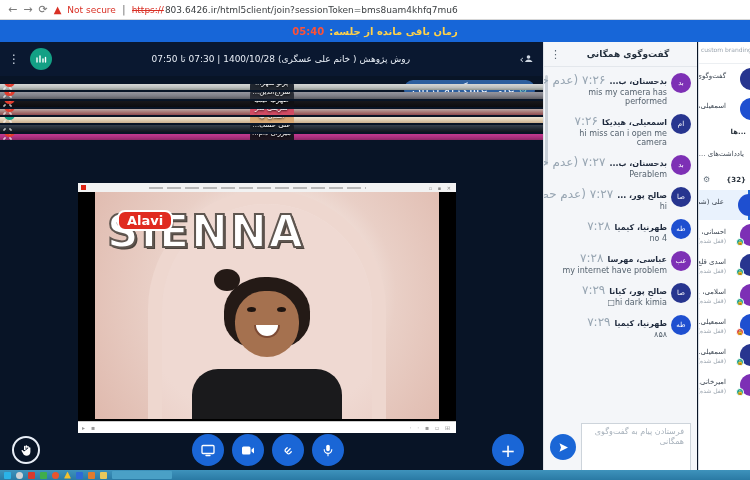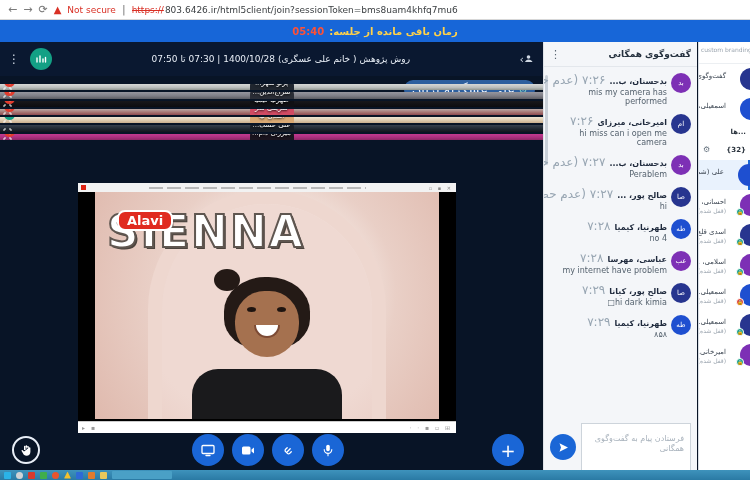--- a/index.html
+++ b/index.html
@@ -81,33 +81,33 @@
   .actionbar { position:absolute; left:0; top:392px; width:543px; height:36px; display:flex; align-items:center; }
   .hand-btn { position:absolute; left:12px; top:2px; width:28px; height:28px; border-radius:50%; border:2px solid #e8eef6; display:flex; align-items:center; justify-content:center; background:transparent; }
   .center-btns { position:absolute; left:192px; top:0; display:flex; gap:8px; }
   .round-btn { width:32px; height:32px; border-radius:50%; background:#1a66d6; display:flex; align-items:center; justify-content:center; }
   .plus-btn { position:absolute; left:492px; top:0; width:32px; height:32px; border-radius:50%; background:#1a66d6; color:#fff; font-size:18px; display:flex; align-items:center; justify-content:center; }
 
   
   .chat { position:absolute; left:543px; top:42px; width:154px; height:428px; background:#f4f6f9; border-left:1px solid #dfe3e8; display:flex; flex-direction:column; }
   .chat-header { height:24px; display:flex; align-items:center; padding:0 6px; }
   .chat-kebab { color:#5a6672; font-size:11px; }
-  .chat-title { flex:1; text-align:right; direction:rtl; color:#24303d; font-size:9px; font-weight:bold; padding-left:4px; }
+  .chat-title { flex:1; text-align:center; direction:rtl; color:#24303d; font-size:9px; font-weight:bold; padding-left:4px; }
   .chat-body { flex:1; overflow:hidden; position:relative; border-top:1px solid #e3e7ec; padding:6px 4px 0 2px; }
   .msg { position:relative; direction:rtl; margin-bottom:8px; padding-right:26px; min-height:24px; }
   .avatar { position:absolute; right:2px; top:0; width:20px; height:20px; border-radius:50%; color:#fff; font-size:7px; display:flex; align-items:center; justify-content:center; }
   .av-purple { background:#7d30b5; } .av-navy { background:#27358f; } .av-blue { background:#1e4fd0; }
   .msg-head { display:flex; align-items:baseline; gap:4px; }
   .msg-name { color:#1f2a3d; font-size:8px; font-weight:bold; white-space:nowrap; }
   .msg-meta { color:#97a5b2; font-size:12px; white-space:nowrap; }
   .msg-text { color:#55626e; font-size:8px; direction:ltr; text-align:right; padding-left:2px; margin-top:1px; }
   .chat-scroll { position:absolute; left:1px; top:8px; width:3px; height:90px; background:#c9d0d8; border-radius:2px; }
   .chat-input-row { height:46px; display:flex; align-items:center; gap:5px; padding:4px 6px; }
   .send-btn { width:26px; height:26px; border-radius:50%; background:#1a66d6; display:flex; align-items:center; justify-content:center; flex:none; }
-  .chat-input { flex:1; height:48px; background:#fff; border:1px solid #cdd4db; border-radius:0; color:#a8b2bc; font-size:8px; direction:rtl; padding:10px 6px; line-height:1.3; }
+  .chat-input { flex:1; height:48px; background:#fff; border:1px solid #cdd4db; border-radius:0; color:#a8b2bc; font-size:8px; direction:rtl; padding:3px 6px; line-height:1.3; }
 
   
   .userlist { position:absolute; left:698px; top:42px; width:52px; height:428px; background:#ffffff; border-left:1px solid #d8dde3; overflow:hidden; }
   .branding { color:#9aa4ae; font-size:6px; white-space:nowrap; padding:4px 2px 10px 2px; border-bottom:1px solid #eceff2; }
   .ul-row { position:relative; height:30px; direction:rtl; }
   .ul-label { position:absolute; right:24px; top:8px; color:#3a4450; font-size:7px; white-space:nowrap; }
   .ul-sub { position:absolute; right:24px; top:17px; color:#9aa4ae; font-size:6px; white-space:nowrap; }
   .ul-avatar { position:absolute; right:-12px; top:4px; width:22px; height:22px; border-radius:50%; color:#fff; font-size:7px; display:flex; align-items:center; justify-content:center; }
   .ul-badge { position:absolute; right:6px; top:18px; width:8px; height:8px; border-radius:50%; border:1px solid #fff; display:flex; align-items:center; justify-content:center; color:#fff; font-size:5px; }
   .b-green { background:#13a085; } .b-red { background:#e23c2e; }
@@ -379,21 +379,21 @@
         <div class="msg-head">
             <span class="msg-name">بدحسنان، ب...</span>
             <span class="msg-meta">۷:۲۶ (عدم حضور)</span>
           </div>
         <div class="msg-text">mis my camera has performed</div>
       </div>
 
       <div class="msg">
         <span class="avatar av-navy">ام</span>
         <div class="msg-head">
-            <span class="msg-name">امیرخانی، میرزای</span>
+            <span class="msg-name">اسمعیلی، هیدیکا</span>
             <span class="msg-meta">۷:۲۶</span>
           </div>
         <div class="msg-text">hi miss can i open me camera</div>
       </div>
 
       <div class="msg">
         <span class="avatar av-purple">بد</span>
         <div class="msg-head">
             <span class="msg-name">بدحسنان، ب...</span>
             <span class="msg-meta">۷:۲۷ (عدم حضور)</span>
@@ -463,20 +463,23 @@
     <div class="ul-row">
       <span class="ul-avatar av-navy"></span>
       <span class="ul-label">گفت‌وگوی ه..</span>
     </div>
     <div class="ul-row">
       <span class="ul-avatar av-blue"></span>
       <span class="ul-label">اسمعیلی، نیا</span>
     </div>
     <div class="ul-section">
       <span class="ul-label">...ها</span>
+    </div>
+    <div class="ul-row">
+      <span class="ul-label" style="right:6px">یادداشت‌های ...</span>
     </div>
     <div class="ul-section">
       <span class="ul-gear">⚙</span>
       <span class="ul-label">{32}</span>
     </div>
 
     <div class="ul-row ul-me">
       <span class="ul-avatar av-blue"></span>
       <span class="ul-label">علی (شما)</span>
     </div>

